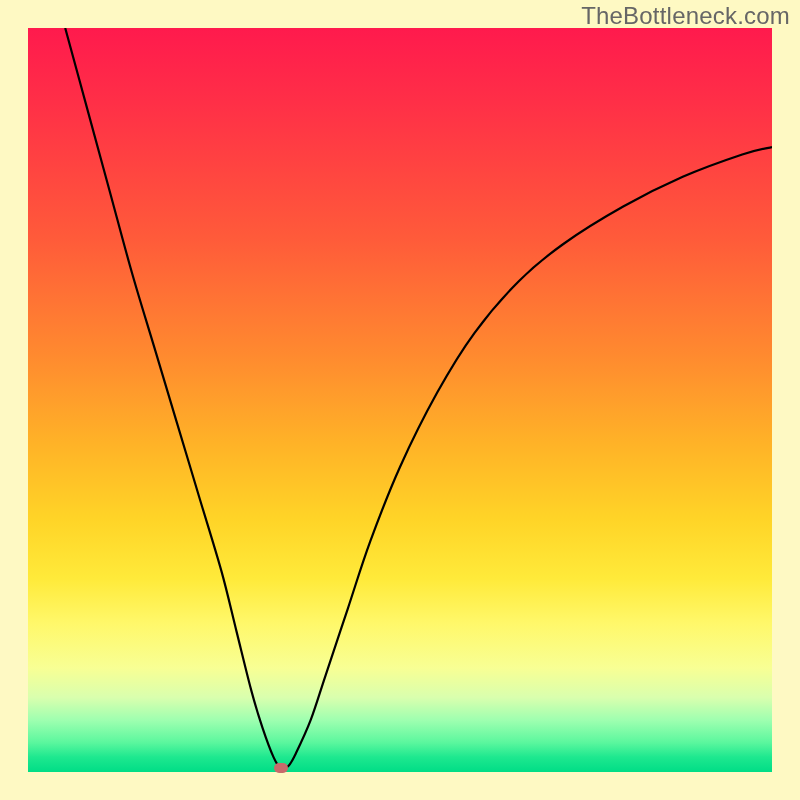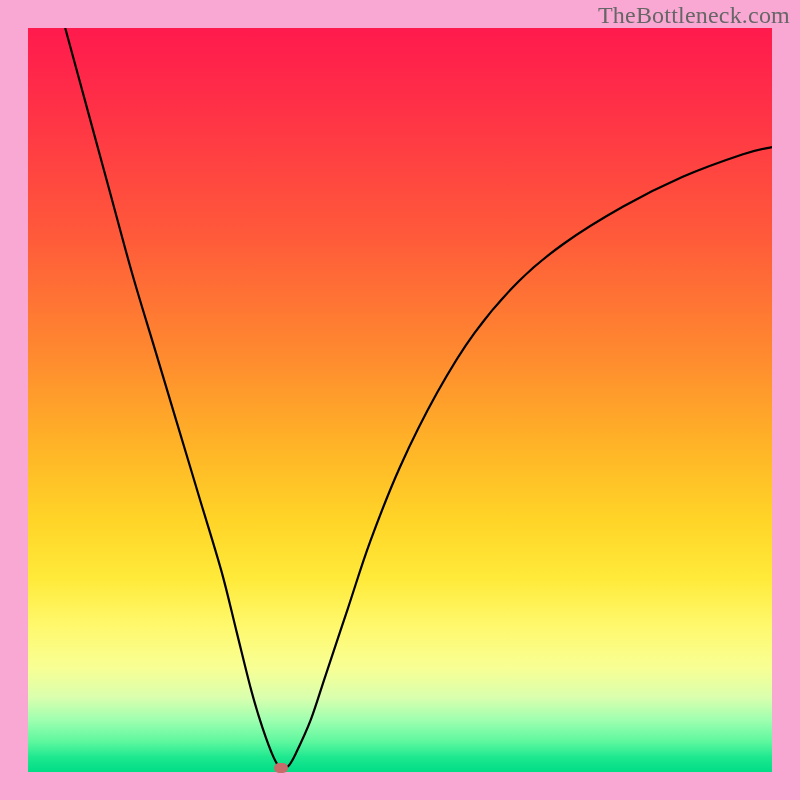--- a/index.html
+++ b/index.html
@@ -8,22 +8,21 @@
     width: 800px;
     height: 800px;
     overflow: hidden;
     background: #000;
     font-family: Arial, Helvetica, sans-serif;
   }
   .wrap {
     position: relative;
     width: 800px;
     height: 800px;
-    background: #f9a8d4;
-    font-family: Liberation Serif, serif;
+    background: #fef9c3;
   }
   .watermark {
     position: absolute;
     top: 2px;
     right: 10px;
     color: #666;
     font-size: 24px;
     font-weight: 400;
     letter-spacing: 0.2px;
     z-index: 5;

